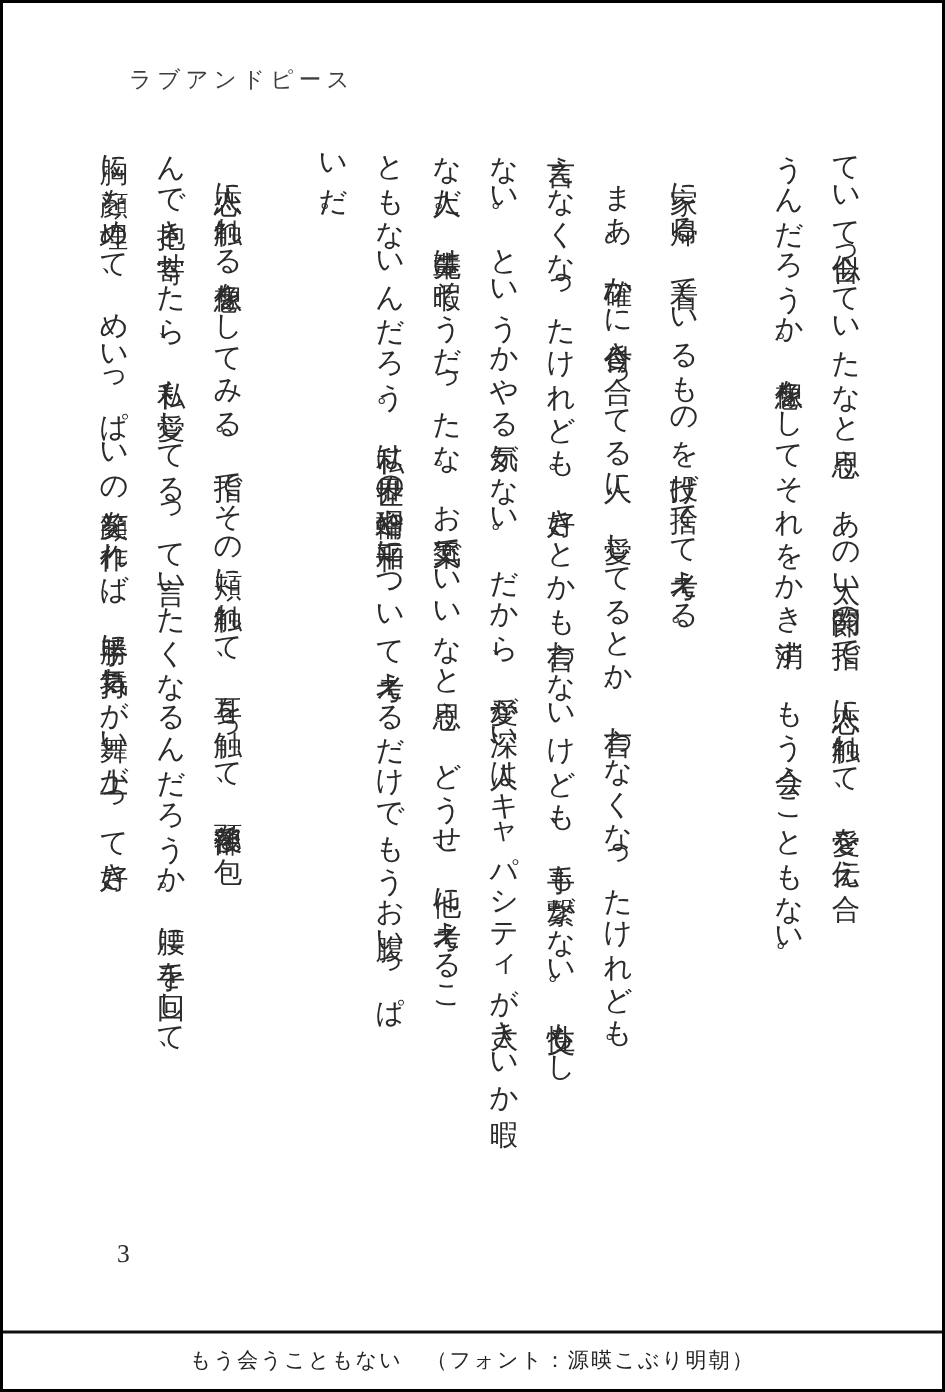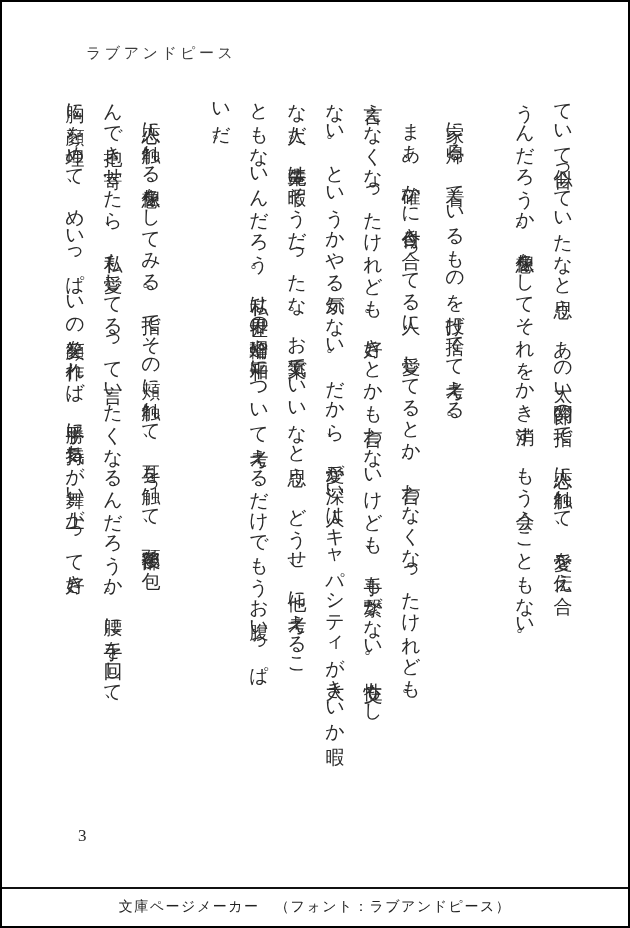--- a/index.html
+++ b/index.html
@@ -86,14 +86,14 @@
         <span class="tline">　恋人に触れる想像をしてみる。指でその頬に触れて、耳を触って、後頭部を包</span>
         <span class="tline">んで抱き寄せたら、私も愛してるって言いたくなるんだろうか。腰に手を回して、</span>
         <span class="tline">胸に顔を埋めて、めいっぱいの笑顔を作れば、勝手に気持ちが舞い上がって好き</span>
       </p>
     </div>
 
   <div class="page-number">3</div>
 
   <div class="footer-rule"></div>
 
-  <div class="footer-text">文庫ページメーカー　（フォント：ラブアンドピース）</div>
+  <div class="footer-text">もう会うこともない　（フォント：源暎こぶり明朝）</div>
 </div>
 
 </body></html>

